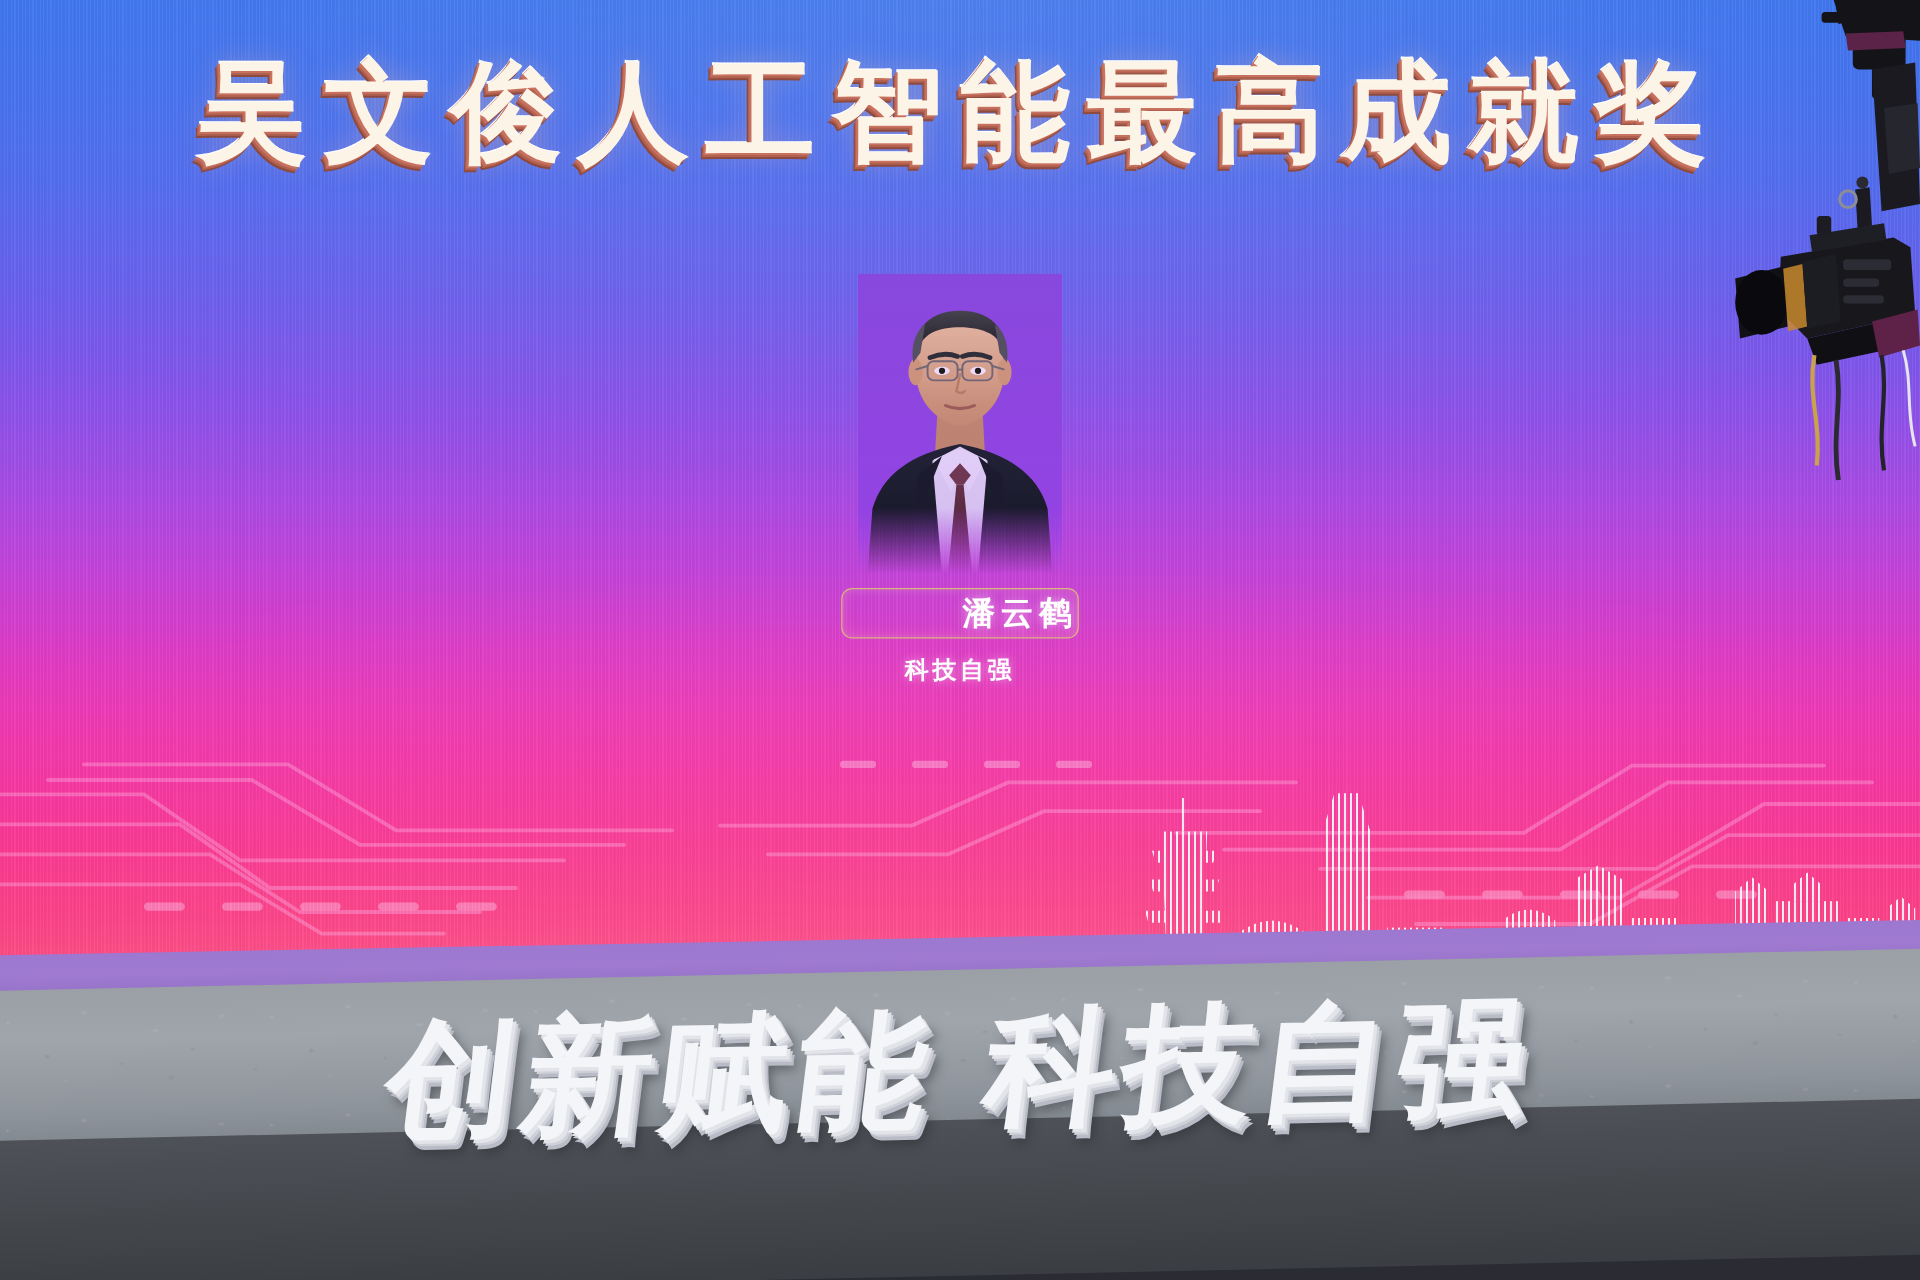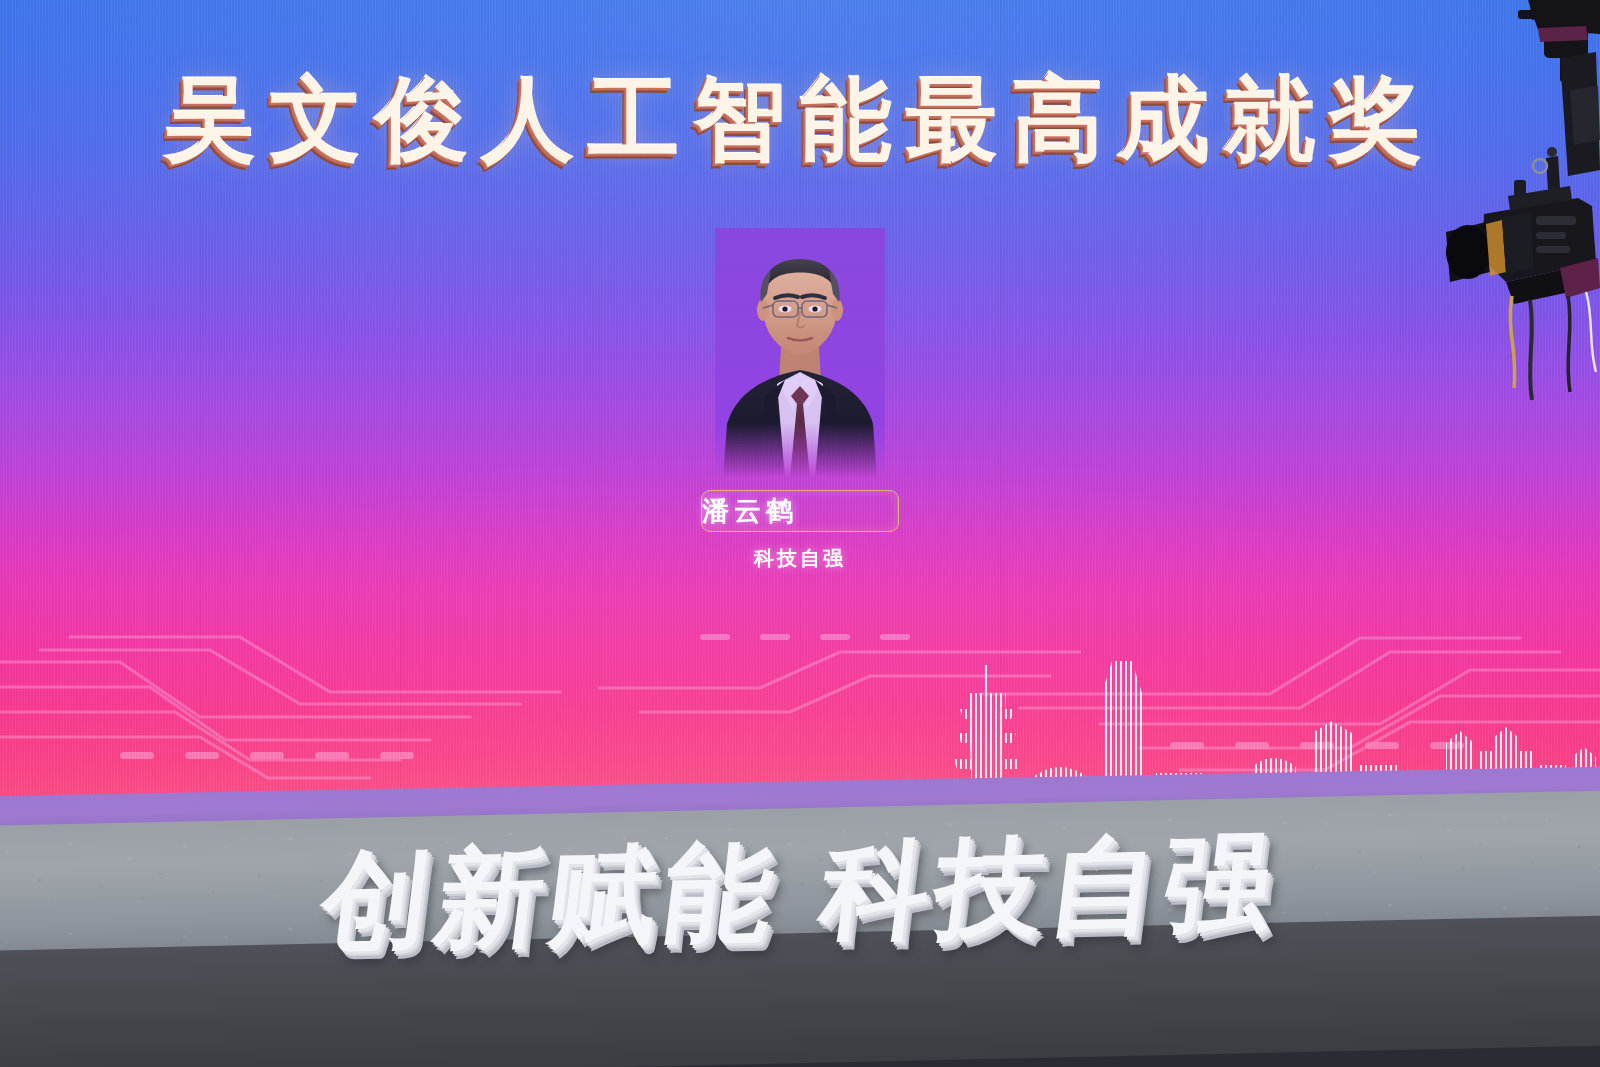--- a/index.html
+++ b/index.html
@@ -64,31 +64,32 @@
   
   .skyline{position:absolute;left:880px;bottom:0;width:720px;height:165px;pointer-events:none;}
   .skyline-mask{
     position:absolute;inset:0;
     -webkit-mask-image:repeating-linear-gradient(to right,#000 0 2px,transparent 2px 5px);
             mask-image:repeating-linear-gradient(to right,#000 0 2px,transparent 2px 5px);
   }
 
   
   #award-title{
-    position:absolute;left:0;top:74px;width:1600px;text-align:center;
+    position:absolute;left:0;top:55px;width:1600px;text-align:center;
     font-size:92px;line-height:1;letter-spacing:14px;
     font-weight:700;
     color:#fdf4e8;
     text-shadow:
        -2px  2px 0 #c8715e,
        -3px  3px 0 #b0604f,
        -4px  5px 0 #8d4a3e,
        -1px -1px 0 #ffffff,
         0 0 22px rgba(255,190,160,.35);
     white-space:nowrap;
+    font-family:Liberation Mono, monospace;
   }
 
   
   #portrait-block{
     position:absolute;left:50%;top:228px;transform:translateX(-50%);
     width:210px;text-align:center;
   }
   .photo-wrap{
     position:relative;width:170px;height:250px;margin:0 auto;
     -webkit-mask-image:linear-gradient(to bottom,#000 0%,#000 78%,rgba(0,0,0,.35) 92%,rgba(0,0,0,0) 100%);
@@ -97,21 +98,21 @@
   .photo-wrap svg{display:block;}
   .photo-tint{
     position:absolute;inset:0;pointer-events:none;
     background:linear-gradient(to bottom,rgba(150,70,230,.12),rgba(160,60,235,.30));
     mix-blend-mode:multiply;
   }
 
   #name-plate{
     position:relative;margin:12px auto 0;width:196px;height:40px;
     border:1.5px solid #d9b77c;border-radius:9px;
-    display:flex;align-items:center;justify-content:flex-start;
+    display:flex;align-items:center;justify-content:flex-end;
     box-shadow:0 0 10px rgba(255,225,180,.25) inset;
   }
   #name-plate .nm{
     font-size:27px;font-weight:700;color:#fff;letter-spacing:5px;
     text-shadow:0 0 10px rgba(255,255,255,.6);
   }
   #affiliation{
     margin-top:13px;font-size:20px;font-weight:700;color:#fdfdff;letter-spacing:3px;
     text-shadow:0 0 8px rgba(255,255,255,.45);
   }

